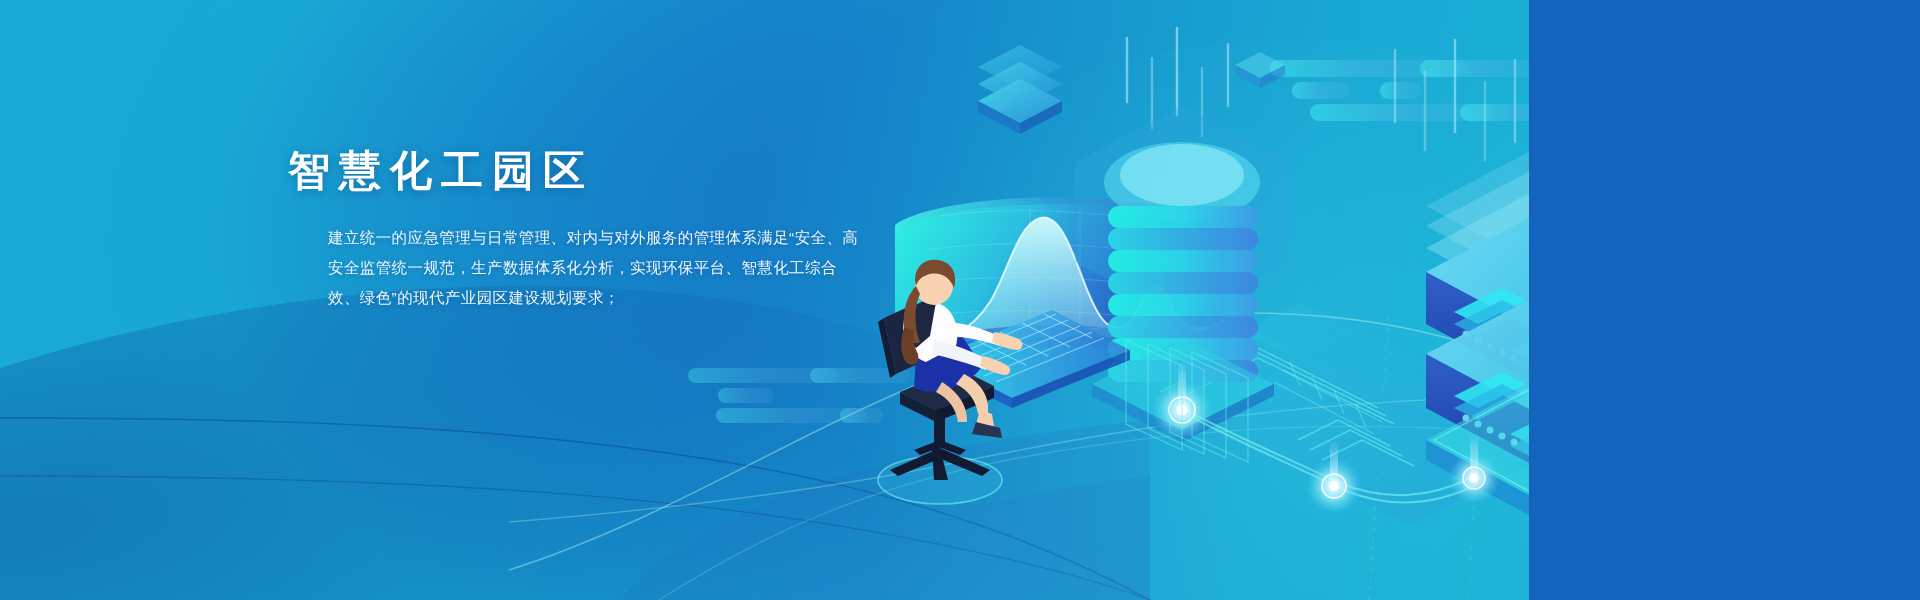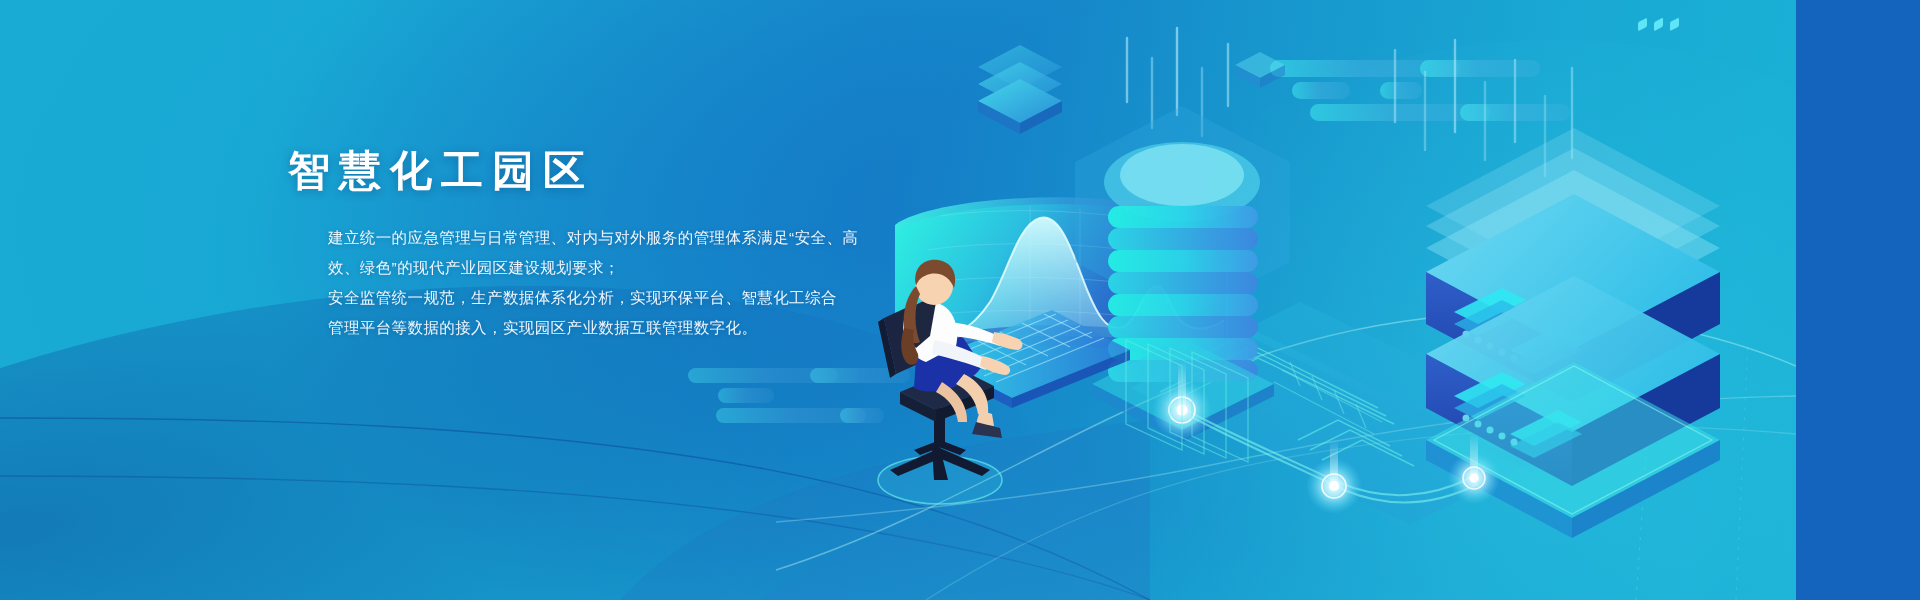--- a/index.html
+++ b/index.html
@@ -4,21 +4,21 @@
 <style>
   * { margin:0; padding:0; box-sizing:border-box; }
   html,body { width:1920px; height:600px; overflow:hidden; }
   body {
     font-family:"Liberation Sans","DejaVu Sans",sans-serif;
     background:#1464bd;
   }
 
   
   .banner{
-    position:relative; width:1796px; height:600px; overflow:hidden;
+    position:relative; width:1529px; height:600px; overflow:hidden;
     background:
       radial-gradient(120% 150% at 100% 40%, rgba(26,180,216,0) 42%, rgba(26,180,216,.85) 72%, #1ab0d4 100%),
       linear-gradient(100deg,#0f5cb8 0%,#1266bf 24%,#1479c6 46%,#1795cd 66%,#19a8d3 82%,#1ab2d6 100%);
     padding-left: 9px;
   }
 
   
   .bg-sweep-left{
     position:absolute; left:-420px; top:300px; width:1500px; height:620px;
     background:radial-gradient(ellipse at 30% 30%, rgba(9,62,150,.45) 0%, rgba(9,62,150,.18) 42%, rgba(9,62,150,0) 70%);
@@ -100,23 +100,22 @@
     <span style="left:122px;top:0;  width:100px; height:15px;"></span>
     <span style="left:30px; top:20px;width:56px; height:15px;"></span>
     <span style="left:28px; top:40px;width:150px;height:15px;"></span>
     <span style="left:152px;top:40px;width:44px; height:15px;"></span>
   </div>
 
   <div class="copy">
     <h1 class="title">智慧化工园区</h1>
     <div class="desc">
       <p>建立统一的应急管理与日常管理、对内与对外服务的管理体系满足“安全、高</p>
+      <p>安全监管统一规范，生产数据体系化分析，实现环保平台、智慧化工综合</p>
       <p>效、绿色”的现代产业园区建设规划要求；</p>
-      <p>安全监管统一规范，生产数据体系化分析，实现环保平台、智慧化工综合</p>
-      <p>管理平台等数据的接入，实现园区产业数据互联管理数字化。</p>
     </div>
   </div>
 
   <div class="scene">
   <svg viewBox="0 0 1090 590" preserveAspectRatio="xMidYMid meet">
     <defs>
       <linearGradient id="gScreen" x1="0" y1="0" x2="1" y2="0.3">
         <stop offset="0" stop-color="#2ef3e2"></stop>
         <stop offset="0.38" stop-color="#2bbfe0"></stop>
         <stop offset="0.72" stop-color="#2a74cf"></stop>

